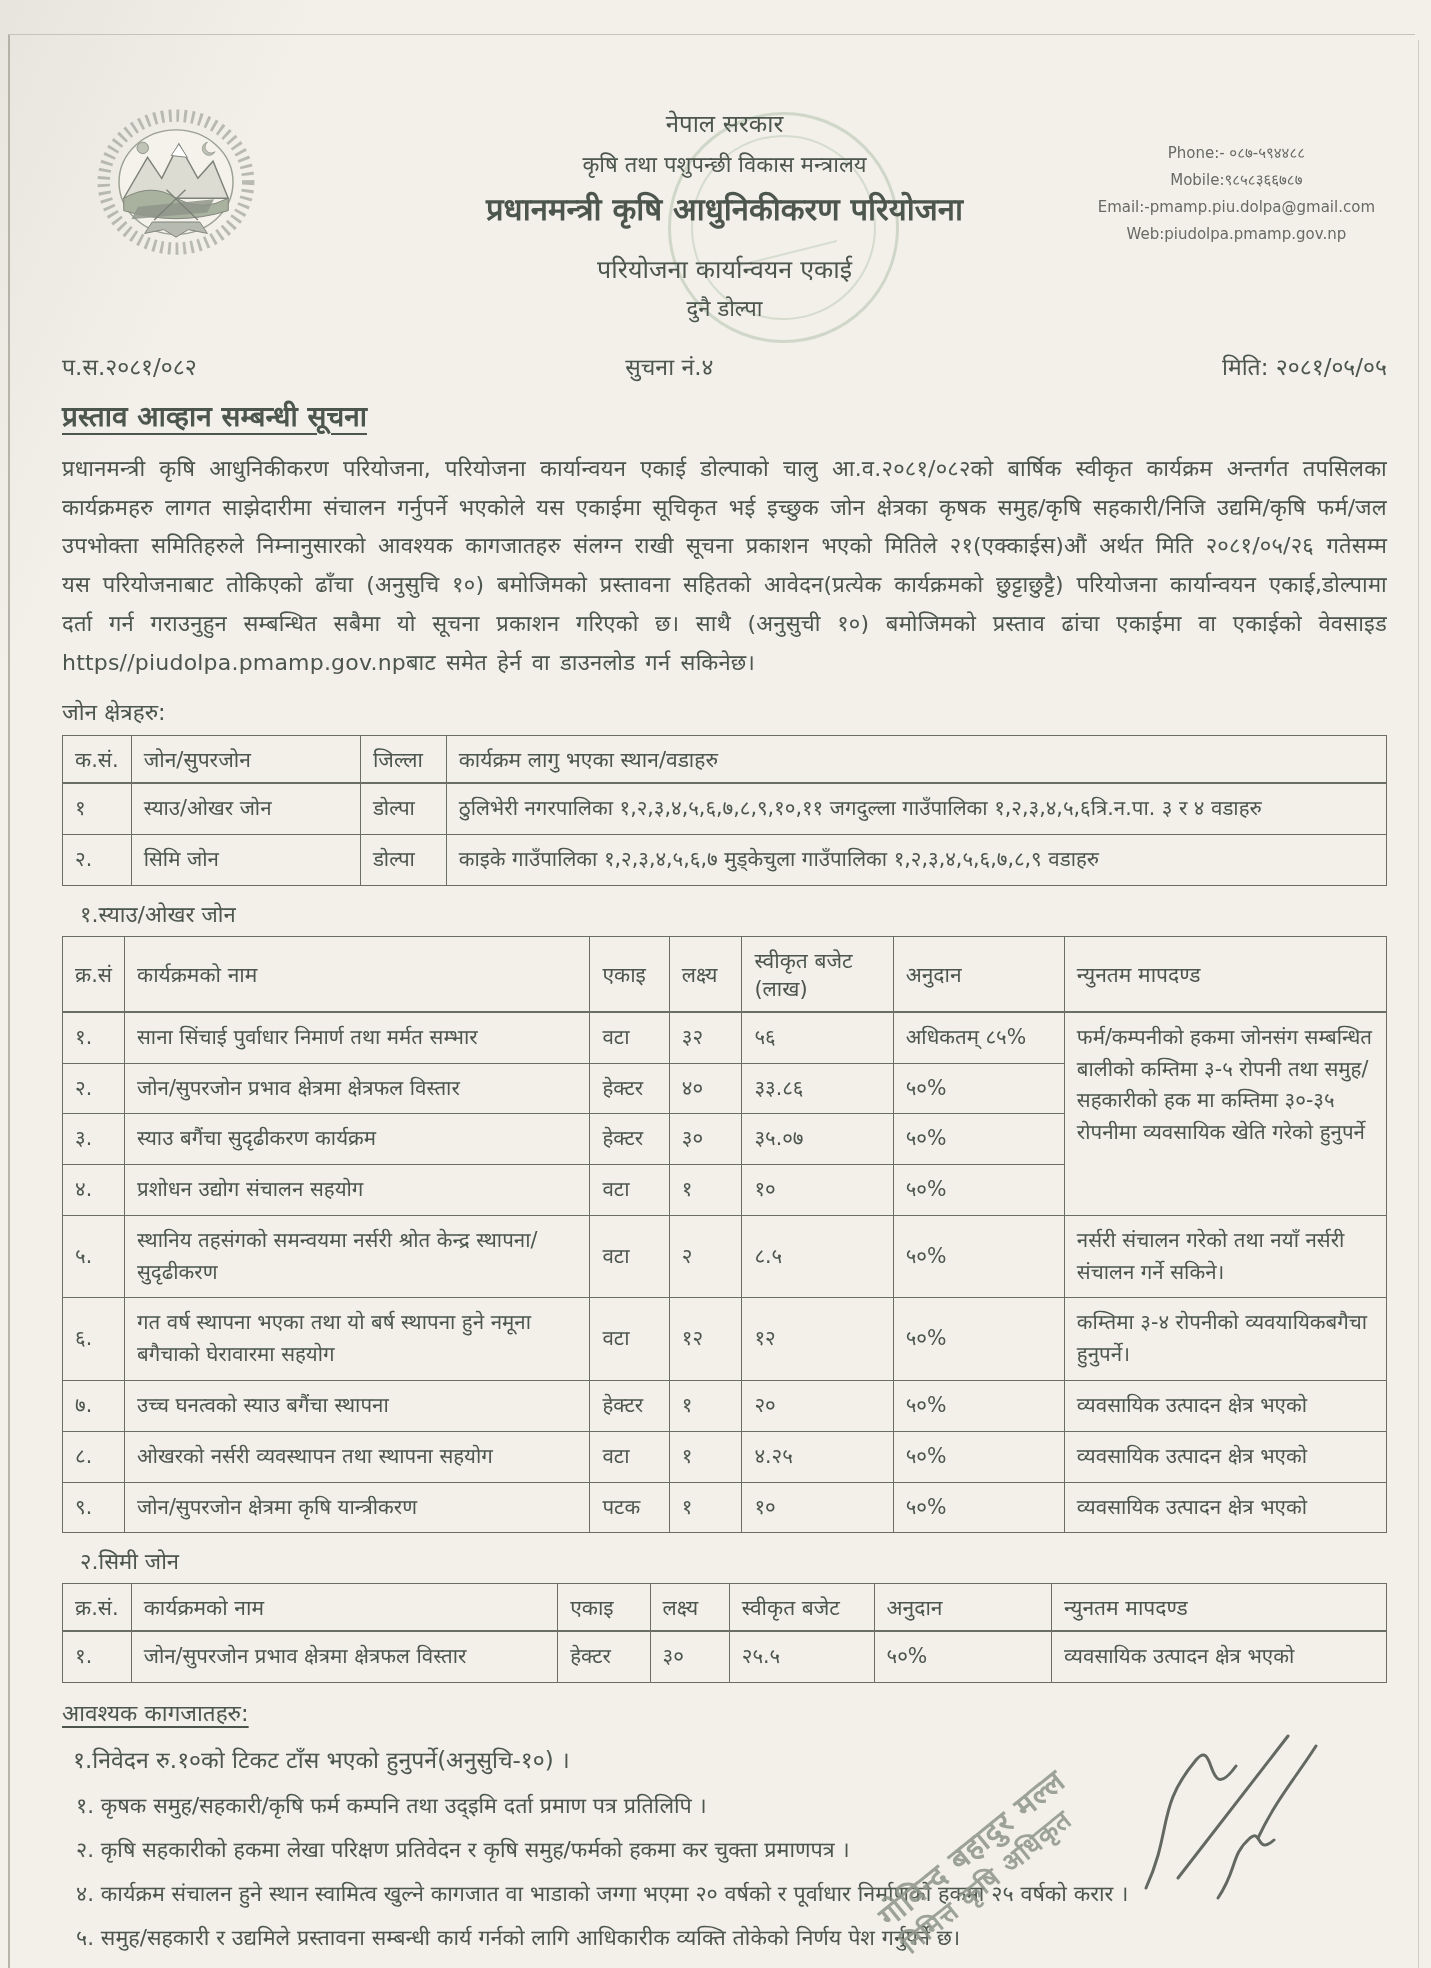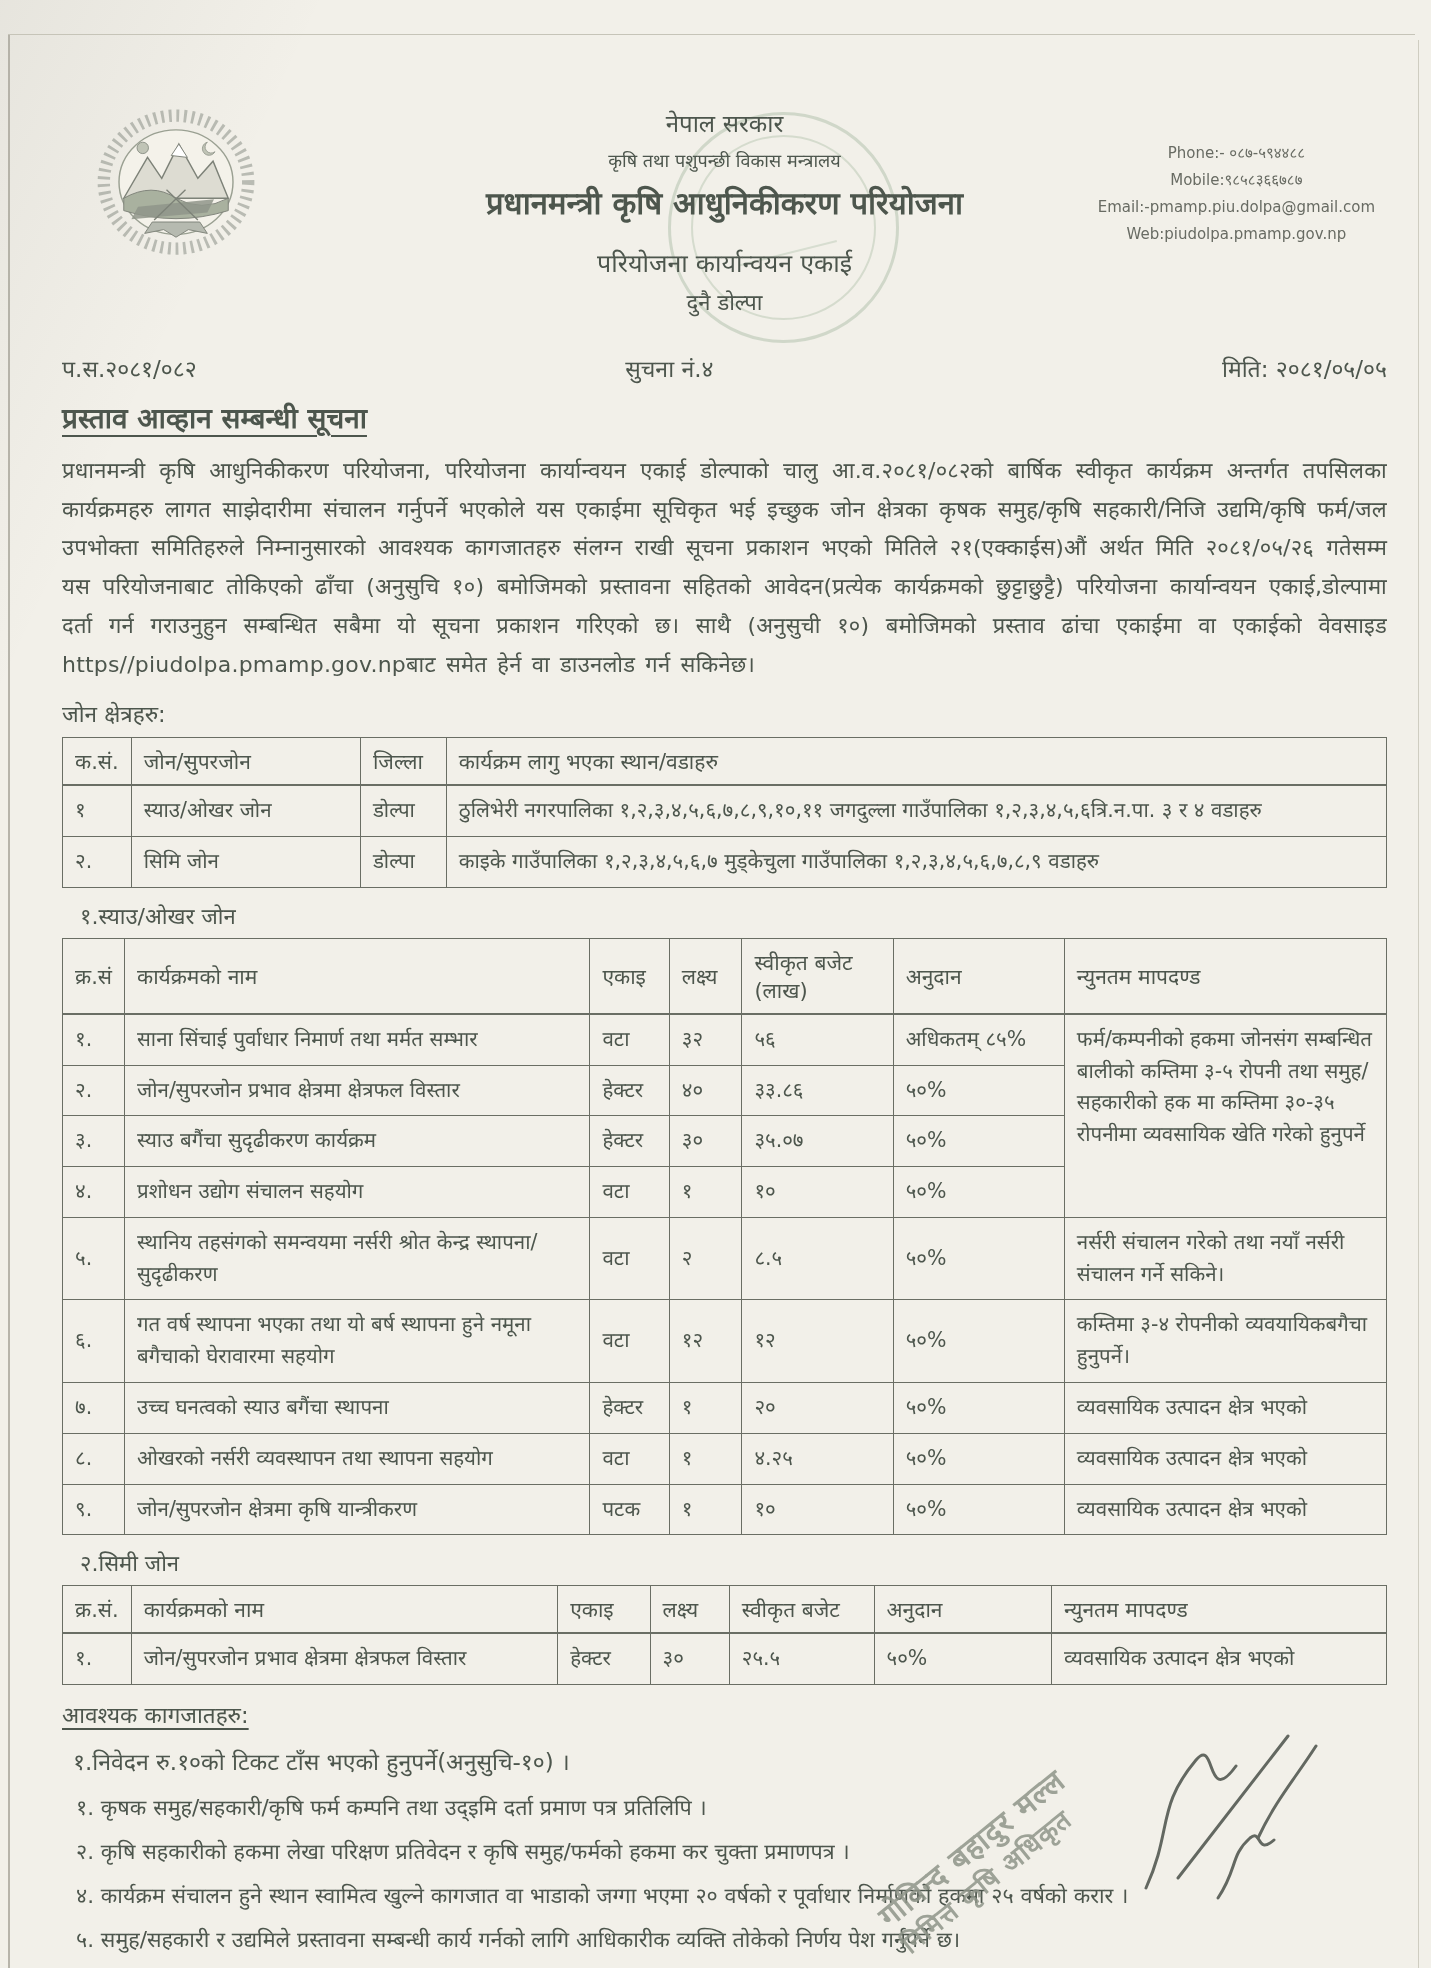--- a/index.html
+++ b/index.html
@@ -12,34 +12,34 @@
   .edge-left { position:absolute; left:8px; top:34px; bottom:0; width:2px; background:#a7a59a; opacity:.8; }
   .edge-top  { position:absolute; top:34px; left:8px; right:16px; height:1px; background:#c6c4b8; }
   .edge-right{ position:absolute; right:12px; top:40px; bottom:0; width:1px; background:#cfcdc1; }
 
   .content { position:relative; z-index:2; padding:106px 44px 0 62px; }
 
   
   .header { position:relative; text-align:center; min-height:205px; }
   .emblem { position:absolute; left:33px; top:2px; width:162px; height:152px; }
   .h-gov      { font-size:24px; margin-bottom:9px; }
-  .h-ministry { font-size:18px; margin-bottom:9px; }
+  .h-ministry { font-size:22px; margin-bottom:9px; }
   .h-project  { font-size:31px; margin-bottom:22px; font-weight:600; }
   .h-unit     { font-size:25px; margin-bottom:7px; }
   .h-place    { font-size:22px; }
   .contact { position:absolute; right:12px; top:34px; text-align:center; font-size:15px; line-height:1.8; color:#686b63; }
 
   
   .stamp { position:absolute; left:668px; top:112px; width:225px; height:225px; z-index:1;
            border:3px solid rgba(146,172,144,.36); border-radius:50%; }
   .stamp::before { content:""; position:absolute; inset:20px; border:2px solid rgba(146,172,144,.30); border-radius:50%; }
   .stamp::after  { content:""; position:absolute; left:60px; top:78px; width:100px; height:60px;
                    border-bottom:2px solid rgba(146,172,144,.28); transform:rotate(-14deg); }
 
-  .meta-row { display:flex; justify-content:space-between; align-items:baseline; margin-top:36px; font-size:23px; }
+  .meta-row { display:flex; justify-content:space-between; align-items:baseline; margin-top:28px; font-size:23px; }
   .meta-row .m-center { transform:translateX(-40px); }
 
   .notice-title { text-align:left; font-size:28px; margin-top:14px; font-weight:700;
                   text-decoration:underline; text-underline-offset:7px; text-decoration-thickness:1.5px; }
 
   .body-par { margin-top:16px; text-align:justify; font-size:22px; line-height:1.76; word-spacing:3px; letter-spacing:.2px; }
 
   .sec-label { margin-top:14px; font-size:22.5px; }
   .sec-label.u { text-decoration:underline; text-underline-offset:5px; }
   .sub-label { margin:12px 0 8px 18px; font-size:22px; }

